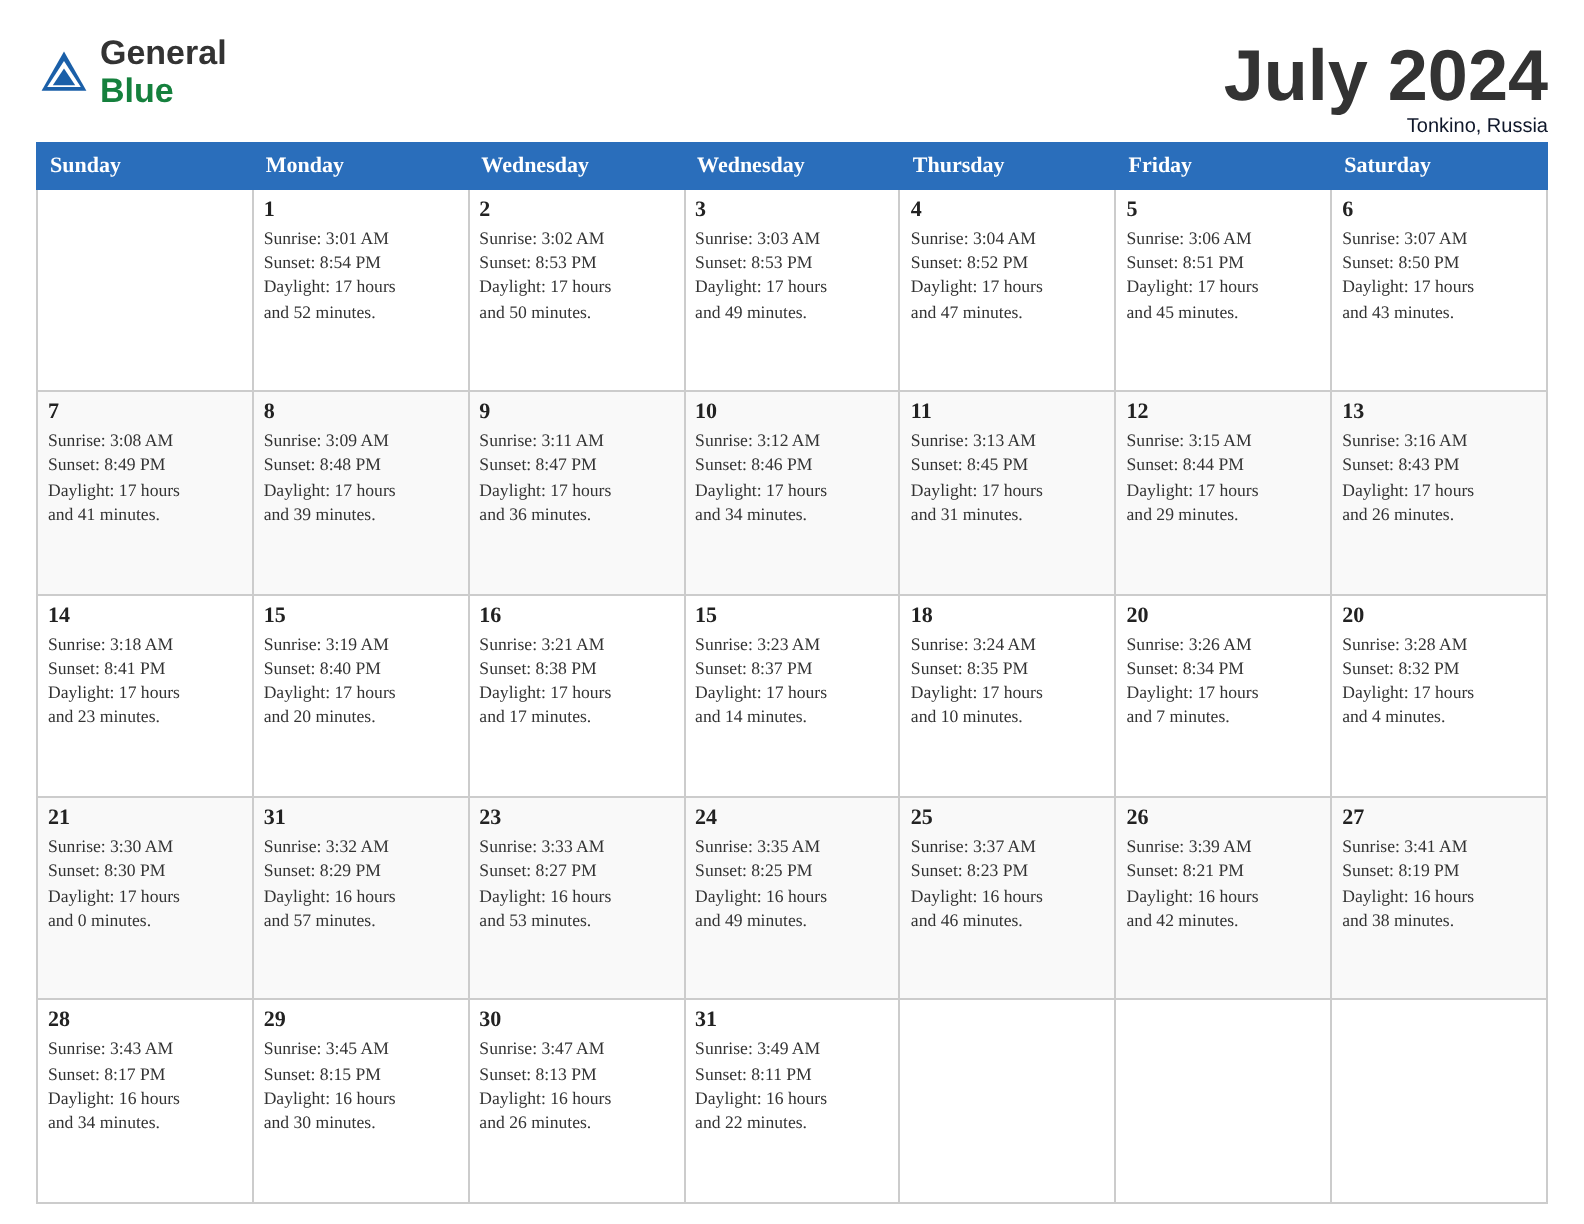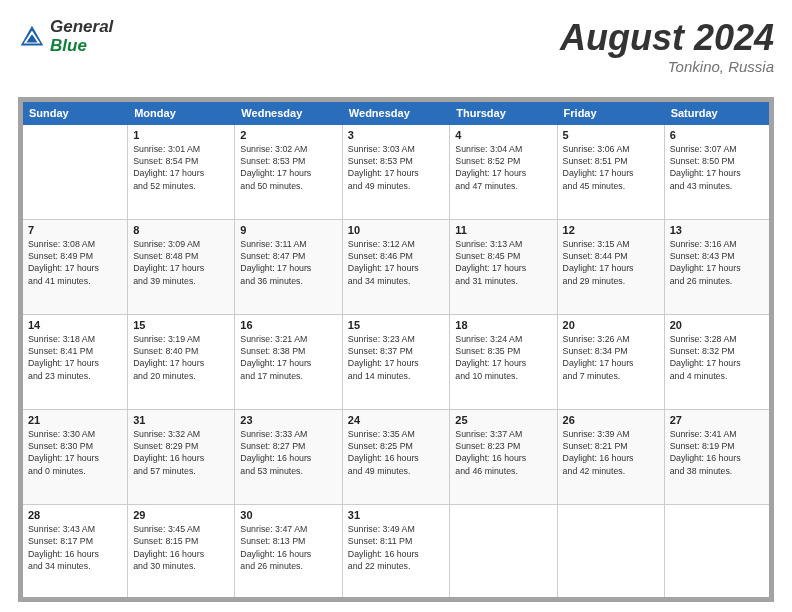--- a/index.html
+++ b/index.html
@@ -14,22 +14,21 @@
       width: 792px;
       height: 612px;
       padding: 18px 18px 10px 18px;
       display: flex;
       flex-direction: column;
     }
     .header {
       display: flex;
       justify-content: space-between;
       align-items: flex-start;
-      margin-bottom: 22px;
-      font-style: italic;
+      margin-bottom: 2px;
     }
     .logo {
       display: flex;
       align-items: center;
       gap: 4px;
     }
     .logo-text {
       display: flex;
       flex-direction: column;
       line-height: 1.1;
@@ -51,29 +50,30 @@
     .title-block {
       text-align: right;
     }
     .title-month {
       font-size: 36px;
       font-weight: bold;
       color: #333;
       line-height: 1.1;
     }
     .title-location {
-      font-size: 15px;
-      color: #737373;
+      font-size: 10px;
+      color: #0f172a;
     }
     .calendar {
       flex: 1;
-      border: 5px solid #a3a3a3;
+      border: 1px solid #a3a3a3;
       border-collapse: collapse;
       width: 100%;
       font-size: 9.5px;
+      font-family: Liberation Serif, serif;
     }
     .calendar th {
       background-color: #2a6ebb;
       color: #fff;
       text-align: left;
       padding: 5px 6px;
       font-size: 11px;
       font-weight: bold;
       border: 1px solid #2a6ebb;
     }
@@ -113,21 +113,21 @@
         <polygon points="15,3 27,24 3,24" fill="#1a5fa8"></polygon>
         <polygon points="15,8 24,22 6,22" fill="#fff"></polygon>
         <polygon points="15,12 21,21 9,21" fill="#1a5fa8"></polygon>
       </svg>
       <div class="logo-text">
         <span class="logo-general">General</span>
         <span class="logo-blue">Blue</span>
       </div>
     </div>
     <div class="title-block">
-      <div class="title-month">August 2024</div>
+      <div class="title-month">July 2024</div>
       <div class="title-location">Tonkino, Russia</div>
     </div>
   </div>
 
   <table class="calendar">
     <thead>
       <tr>
         <th>Sunday</th>
         <th>Monday</th>
         <th>Wednesday</th>

